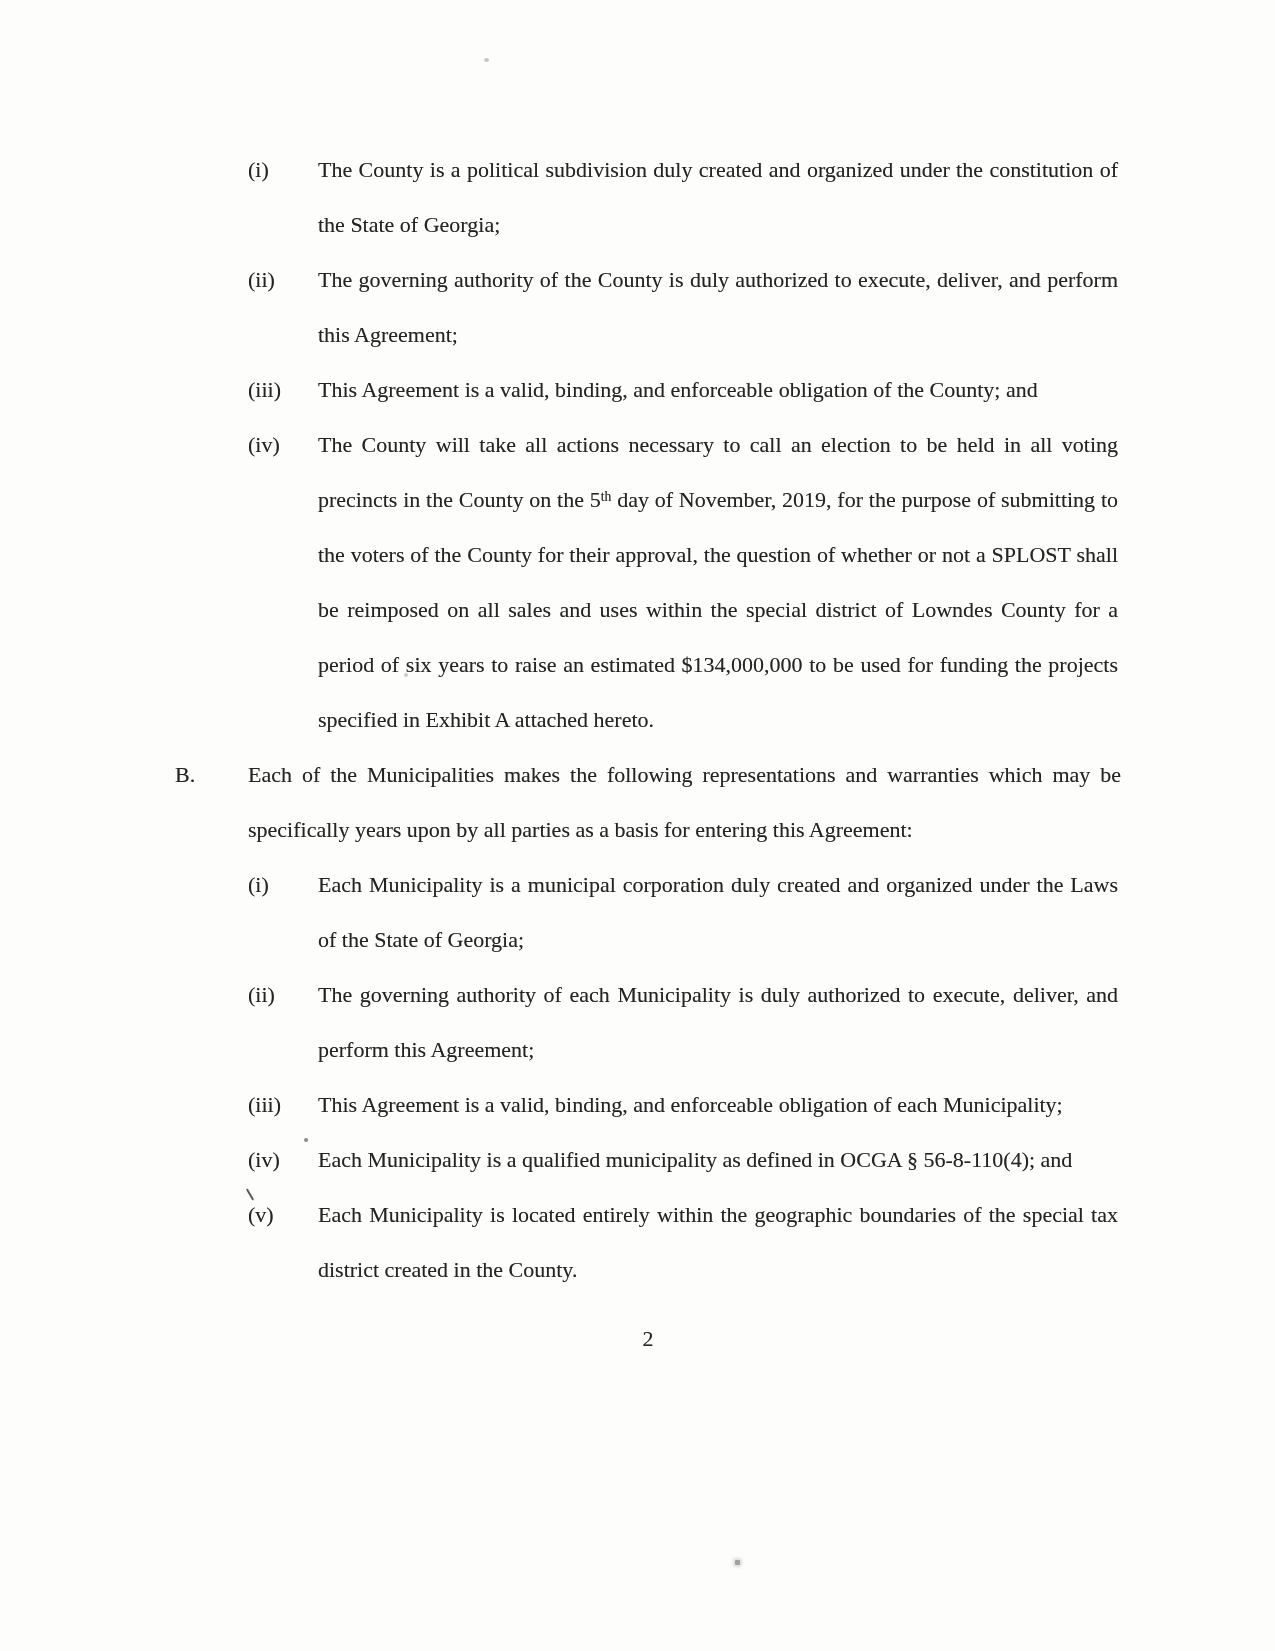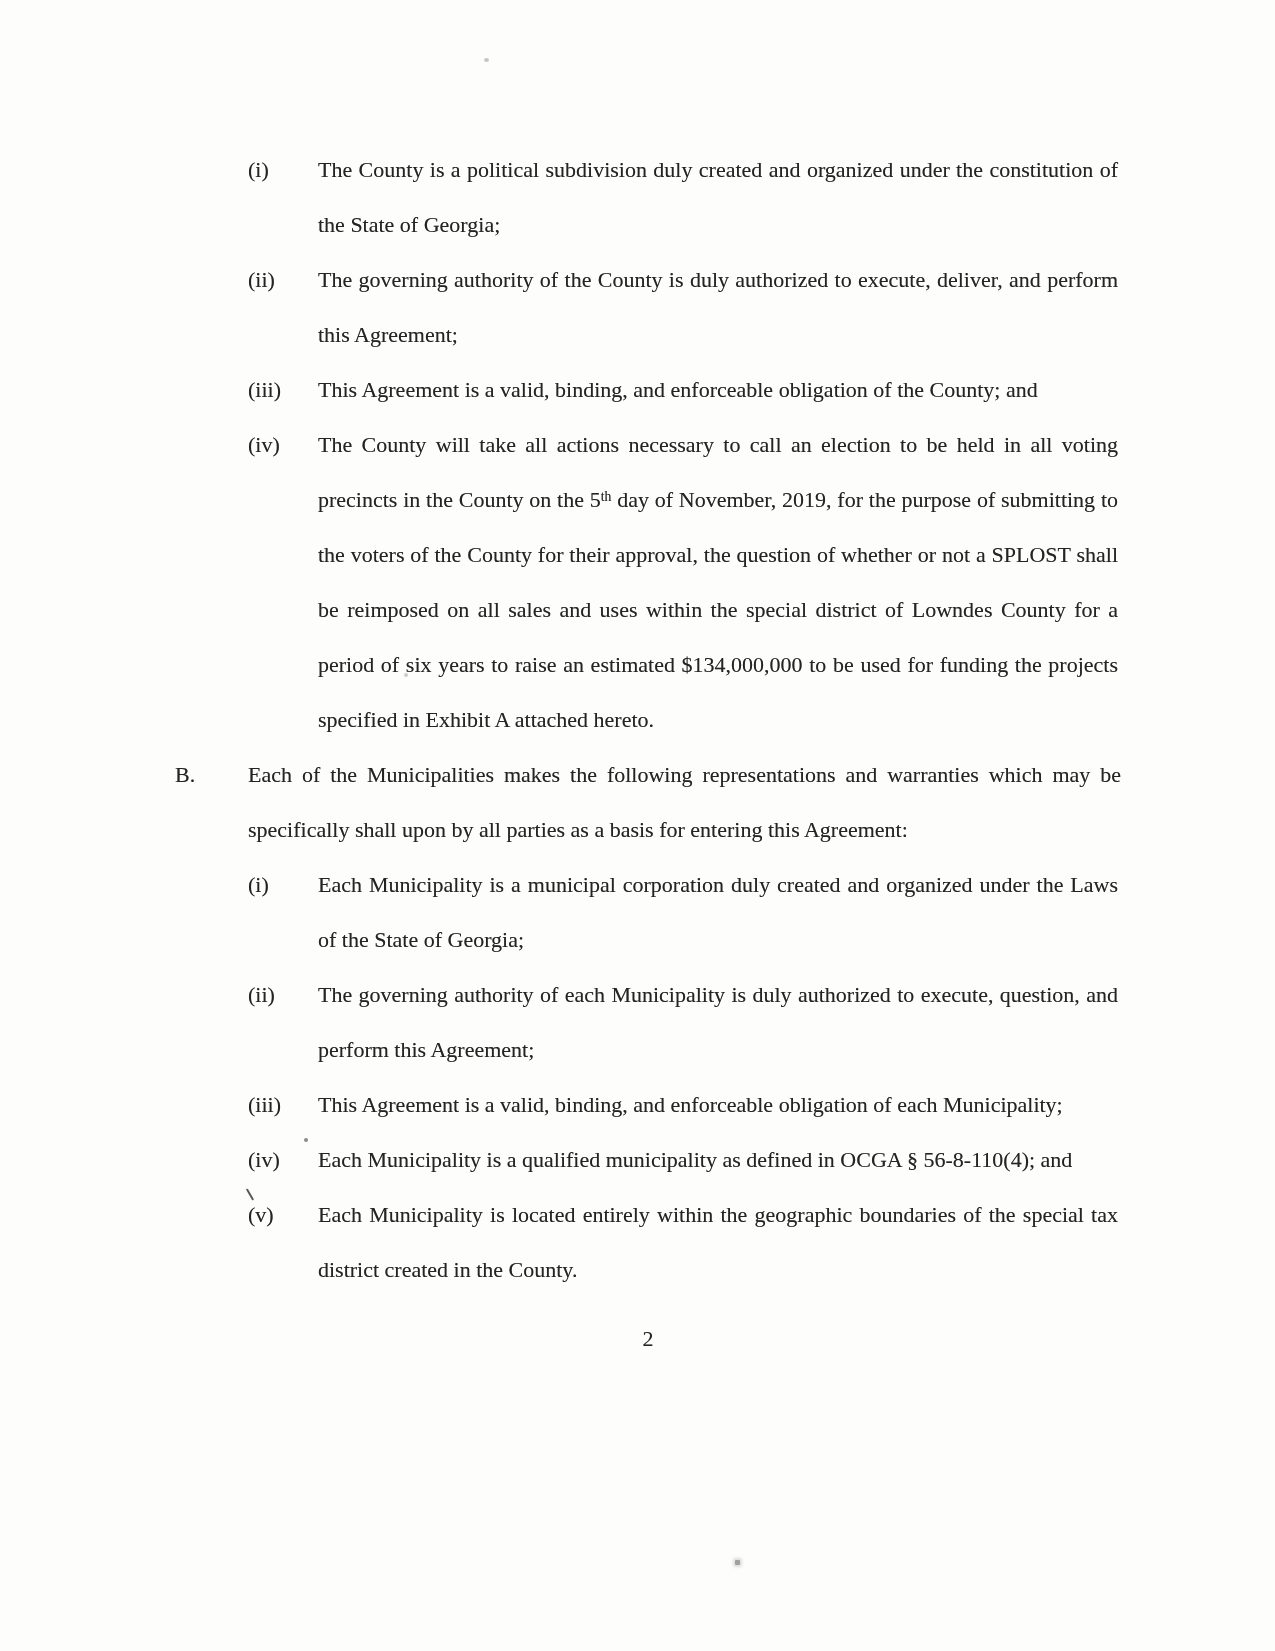--- a/index.html
+++ b/index.html
@@ -67,31 +67,31 @@
         <div class="text">This Agreement is a valid, binding, and enforceable obligation of the County; and</div>
       </div>
       <div class="row item">
         <div class="label">(iv)</div>
         <div class="text"><span>The County will take all actions necessary to call an election to be held in all voting precincts in the County on the 5</span><span class="sup">th</span><span> day of November, 2019, for the purpose of submitting to the voters of the County for their approval, the question of whether or not a SPLOST shall be reimposed on all sales and uses within the special district of Lowndes County for a period of six years to raise an estimated $134,000,000 to be used for funding the projects specified in Exhibit A attached hereto.</span></div>
       </div>
     </section>
 
     <div class="row b-row">
       <div class="b-label">B.</div>
-      <div class="b-text">Each of the Municipalities makes the following representations and warranties which may be specifically shall upon by all parties as a basis for entering this Agreement:</div>
+      <div class="b-text">Each of the Municipalities makes the following representations and warranties which may be specifically years upon by all parties as a basis for entering this Agreement:</div>
     </div>
 
     <section>
       <div class="row item">
         <div class="label">(i)</div>
         <div class="text">Each Municipality is a municipal corporation duly created and organized under the Laws of the State of Georgia;</div>
       </div>
       <div class="row item">
         <div class="label">(ii)</div>
-        <div class="text">The governing authority of each Municipality is duly authorized to execute, question, and perform this Agreement;</div>
+        <div class="text">The governing authority of each Municipality is duly authorized to execute, deliver, and perform this Agreement;</div>
       </div>
       <div class="row item">
         <div class="label">(iii)</div>
         <div class="text">This Agreement is a valid, binding, and enforceable obligation of each Municipality;</div>
       </div>
       <div class="row item">
         <div class="label">(iv)</div>
         <div class="text">Each Municipality is a qualified municipality as defined in OCGA § 56-8-110(4); and</div>
       </div>
       <div class="row item">

